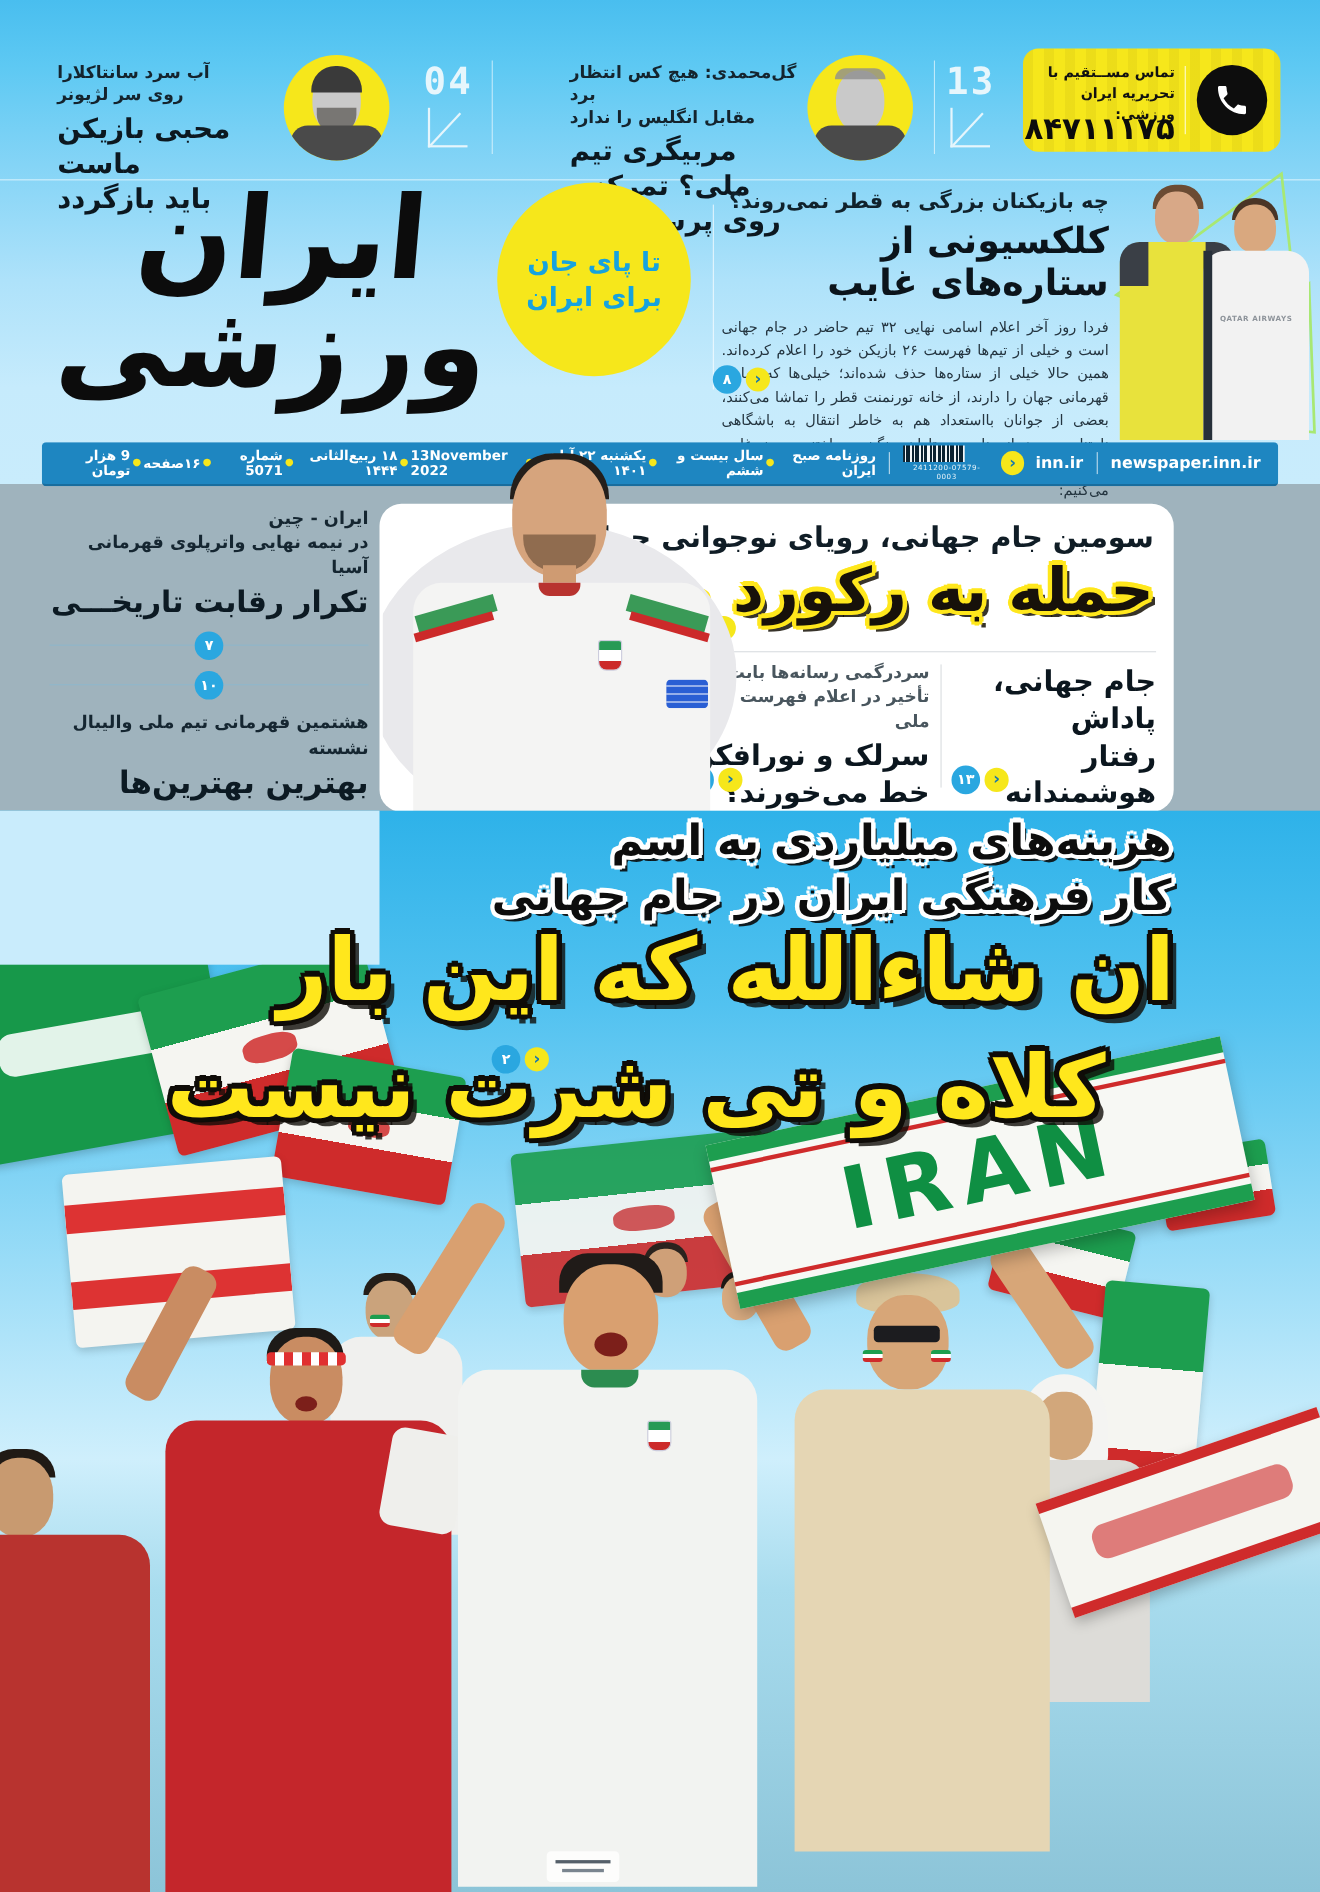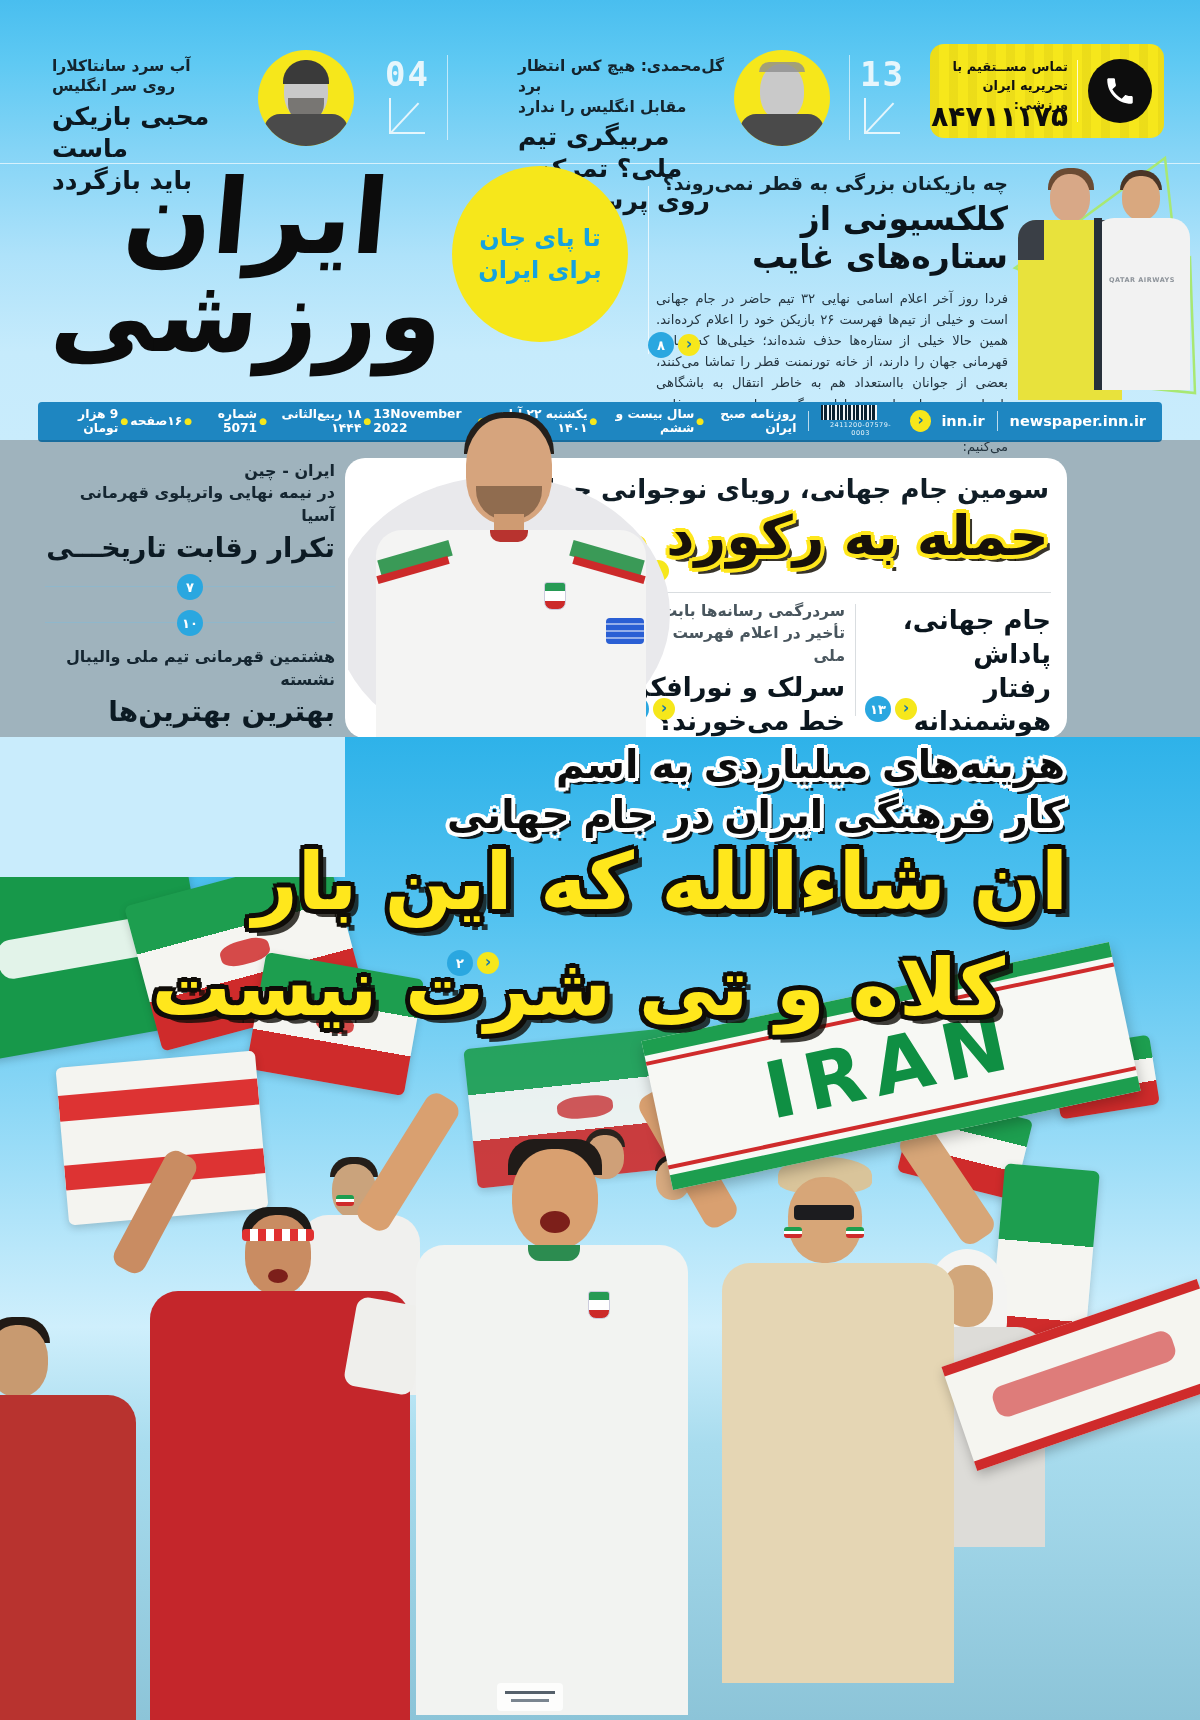--- a/index.html
+++ b/index.html
@@ -163,21 +163,21 @@
 <body>
 
 <div class="page">
 
   <div class="sky-top"></div>
   <div class="hairline"></div>
 
   <div class="tstory" style="left:52px;top:56px;width:212px;">
     <div class="kick">
       <span>آب سرد سانتاکلارا</span><br>
-      <span>روی سر انگلیس</span>
+      <span>روی سر لژیونر</span>
     </div>
     <div class="head">
       <span>محبی بازیکن ماست</span><br>
       <span>باید بازگردد</span>
     </div>
   </div>
   <div class="pcircle" style="left:258px;top:50px;">
     <div class="b-head"></div>
     <div class="b-hair"></div>
     <div class="b-beard"></div>
@@ -250,21 +250,21 @@
     <polygon points="60,230 205,110 210,245" fill="none" stroke="#a8e873" stroke-width="2.5"></polygon>
   </svg>
   <div class="fig" style="left:1012px;top:166px;width:118px;height:234px;">
     <div class="f-hair" style="left:36px;top:2px;width:46px;height:22px;background:#6b4b33;"></div>
     <div class="f-head" style="left:38px;top:8px;width:40px;height:48px;background:#d8a887;"></div>
     <div class="f-torso" style="left:6px;top:54px;width:104px;height:180px;background:#e8e23c;">
       <div style="position:absolute;left:0;top:0;width:26px;height:40px;background:#3a3f46;border-radius:18px 0 0 0;"></div>
       <div style="position:absolute;right:0;top:0;width:26px;height:40px;background:#3a3f46;border-radius:0 18px 0 0;"></div>
     </div>
   </div>
-  <div class="fig" style="left:1092px;top:170px;width:100px;height:220px;">
+  <div class="fig" style="left:1092px;top:180px;width:100px;height:220px;">
     <div class="f-hair" style="left:28px;top:0;width:42px;height:20px;background:#4a3526;"></div>
     <div class="f-head" style="left:30px;top:6px;width:38px;height:44px;background:#d9a87f;"></div>
     <div class="f-torso" style="left:2px;top:48px;width:96px;height:172px;background:#f2f2f2;">
       <div class="jersey-brand" style="top:58px;">QATAR AIRWAYS</div>
       <div style="position:absolute;left:0;top:0;width:8px;height:100%;background:#27303a;"></div>
     </div>
   </div>
 
   <div class="datebar">
     <div class="db-fa">

